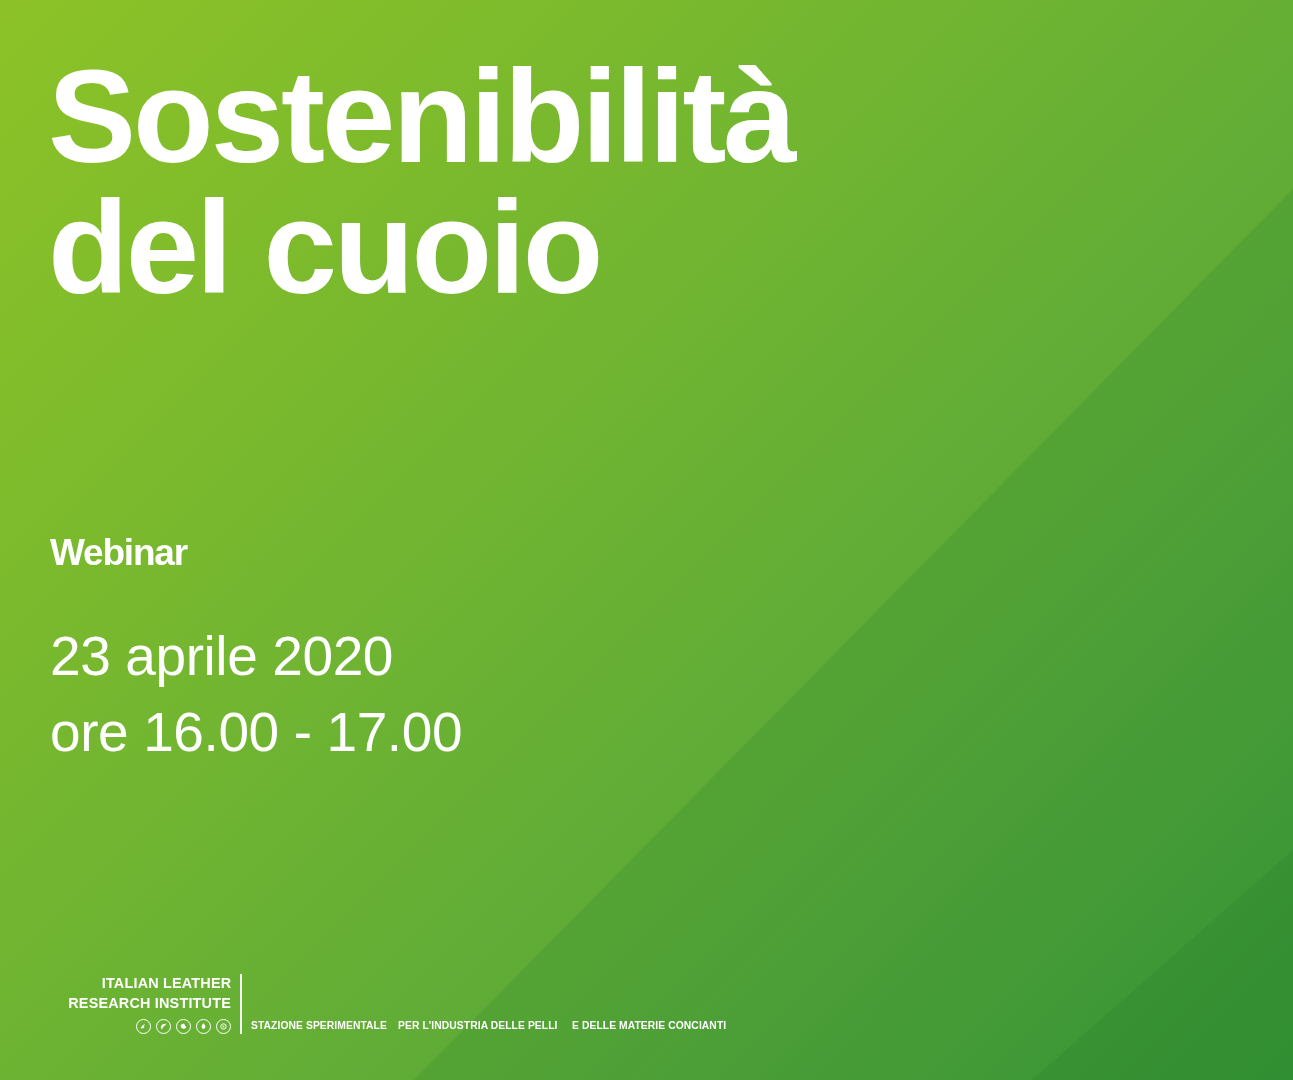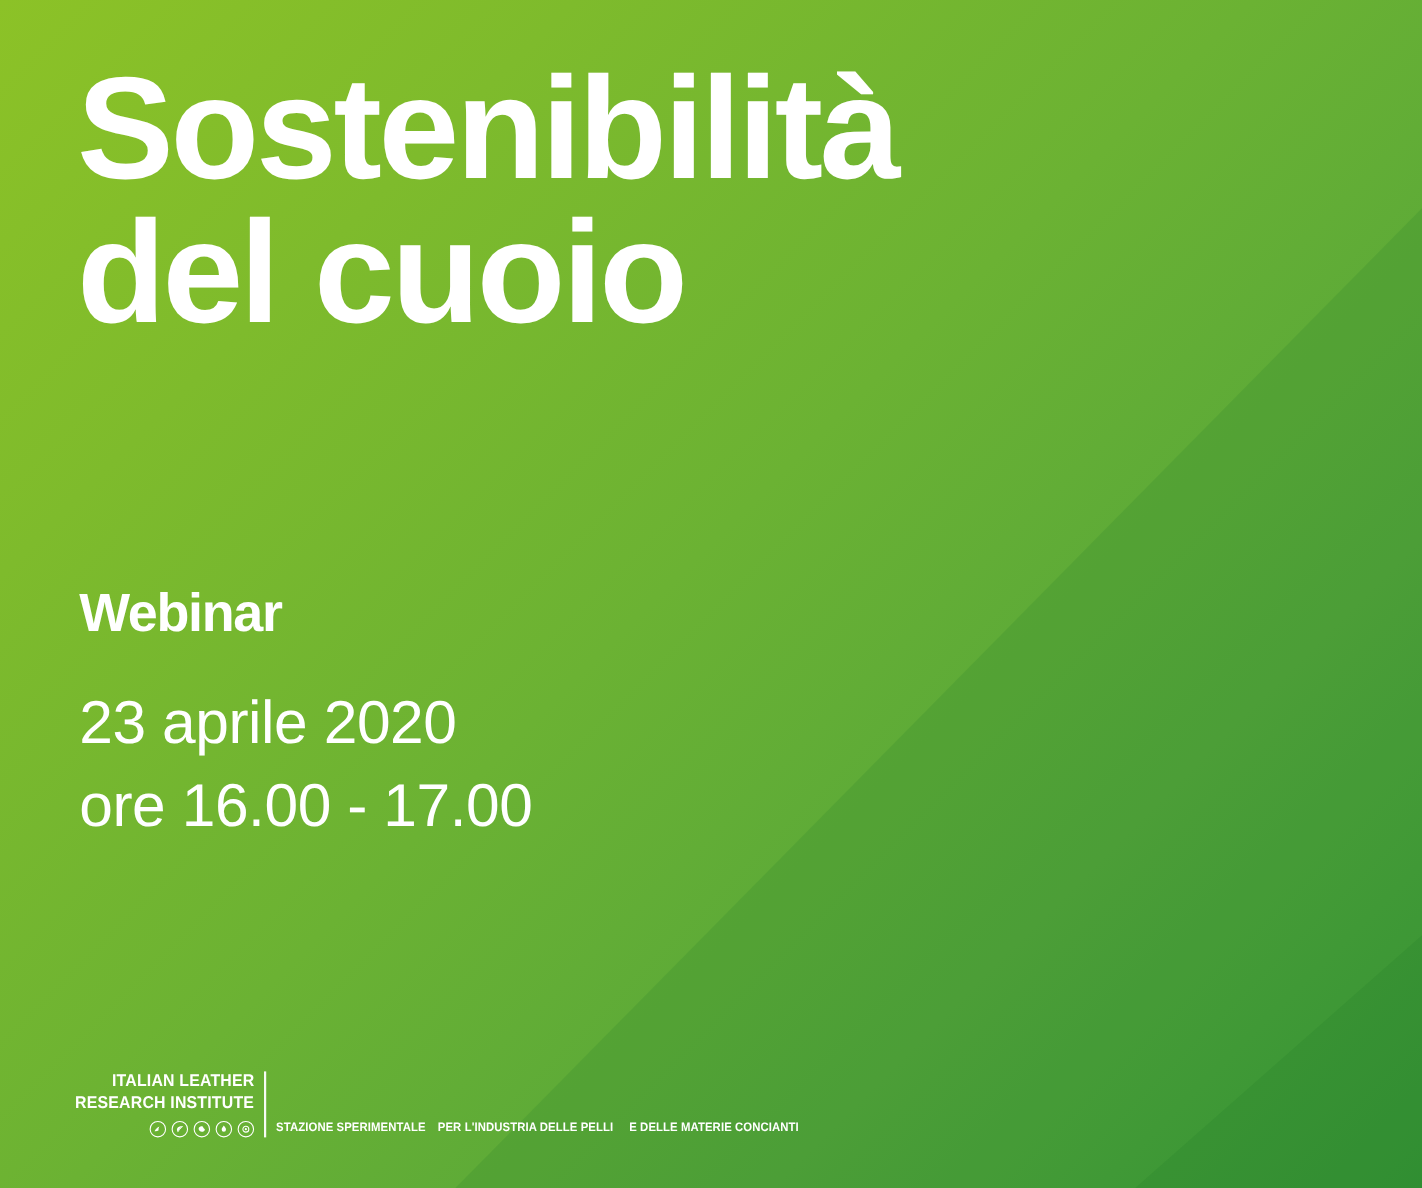--- a/index.html
+++ b/index.html
@@ -34,21 +34,21 @@
   
   .facet-b{
     left:0; top:0; width:1293px; height:1080px;
     background:rgba(10,95,30,0.10);
     clip-path:polygon(1293px 850px, 1293px 1080px, 1032px 1080px);
   }
 
   
   .content{
     position:absolute;
-    left:70px; top:0;
+    left:48px; top:0;
     width:1080px; height:976px;
   }
 
   .title{
     position:absolute;
     left:0; top:52px;
     width:1040px;
     color:#ffffff;
     font-family:"Liberation Sans", sans-serif;
     font-weight:700;
@@ -68,21 +68,21 @@
     line-height:1.30;
     letter-spacing:-0.3px;
     white-space:pre-line;
   }
 
   .kicker{
     position:absolute;
     left:2px; top:534px;
     color:#ffffff;
     font-weight:700;
-    font-size:49px;
+    font-size:37px;
     line-height:1.0;
     letter-spacing:-1.2px;
   }
 
   .when{
     position:absolute;
     left:2px; top:619px;
     width:700px;
     color:#ffffff;
     font-weight:400;

